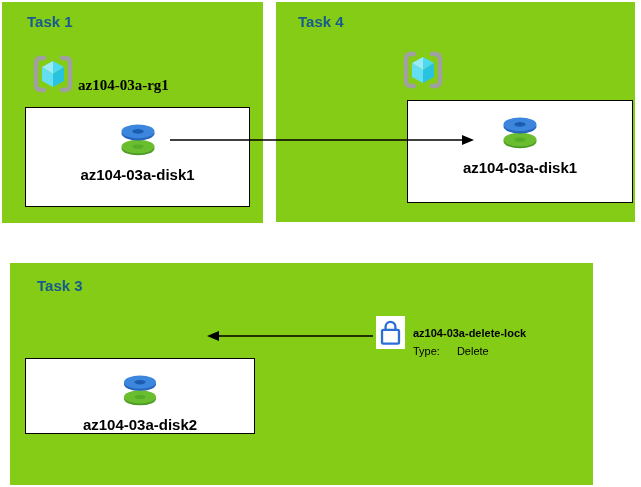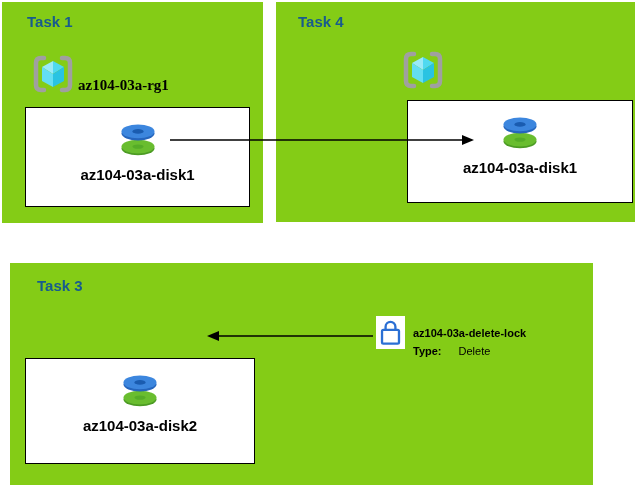--- a/index.html
+++ b/index.html
@@ -15,21 +15,21 @@
     position:absolute;background:#fff;border:1.5px solid #000;
     display:flex;flex-direction:column;align-items:center;padding-top:15px;gap:10px;box-sizing:border-box;
   }
   .resource-label{font-size:15px;font-weight:700;white-space:nowrap;}
   .arrow{position:absolute;}
   .move-label{position:absolute;font-size:15px;font-weight:700;white-space:nowrap;}
   .lock-box{position:absolute;background:#fff;display:flex;align-items:center;justify-content:center;}
   .lock-text{position:absolute;font-size:11px;line-height:18px;}
   .lock-name{font-weight:700;white-space:nowrap;}
   .lock-type{white-space:nowrap;}
-  .lock-type b{font-weight:700;}
+  .lock-type b{font-weight:400;}
   .lock-type span{margin-left:17px;font-weight:400;}
   svg{display:block;}
 </style>
 </head>
 <body>
 
 <div class="canvas">
 
   <div class="panel" style="left:2px;top:2px;width:261px;height:221px;">
     <div class="panel-title" style="left:25px;top:11px;">Task 1</div>
@@ -88,21 +88,21 @@
 
   <svg class="arrow" style="left:168px;top:131px;" width="310" height="18">
     <line x1="2" y1="9" x2="294" y2="9" stroke="#000" stroke-width="1.5"></line>
     <polygon points="294,4 306,9 294,14" fill="#000"></polygon>
   </svg>
 
   <div class="panel" style="left:10px;top:263px;width:583px;height:222px;">
     <div class="panel-title" style="left:27px;top:14px;">Task 3</div>
 
 
-    <div class="resource-box" style="left:15px;top:95px;width:230px;height:106px;">
+    <div class="resource-box" style="left:15px;top:95px;width:230px;height:76px;">
       <svg width="36" height="33" viewBox="0 0 36 33">
         <ellipse cx="18" cy="25.5" rx="16.5" ry="6.8" fill="#4C9B24"></ellipse>
         <ellipse cx="18" cy="23.6" rx="16.5" ry="6.8" fill="#69BD2F"></ellipse>
         <ellipse cx="18" cy="23.6" rx="5.6" ry="2.2" fill="#55AC27"></ellipse>
         <ellipse cx="18" cy="10.6" rx="16.5" ry="6.8" fill="#2565BD"></ellipse>
         <ellipse cx="18" cy="8.4" rx="16.5" ry="6.8" fill="#3C86DE"></ellipse>
         <ellipse cx="18" cy="8.4" rx="5.6" ry="2.3" fill="#1A5CB0"></ellipse>
       </svg>
       <span class="resource-label">az104-03a-disk2</span>
     </div>

